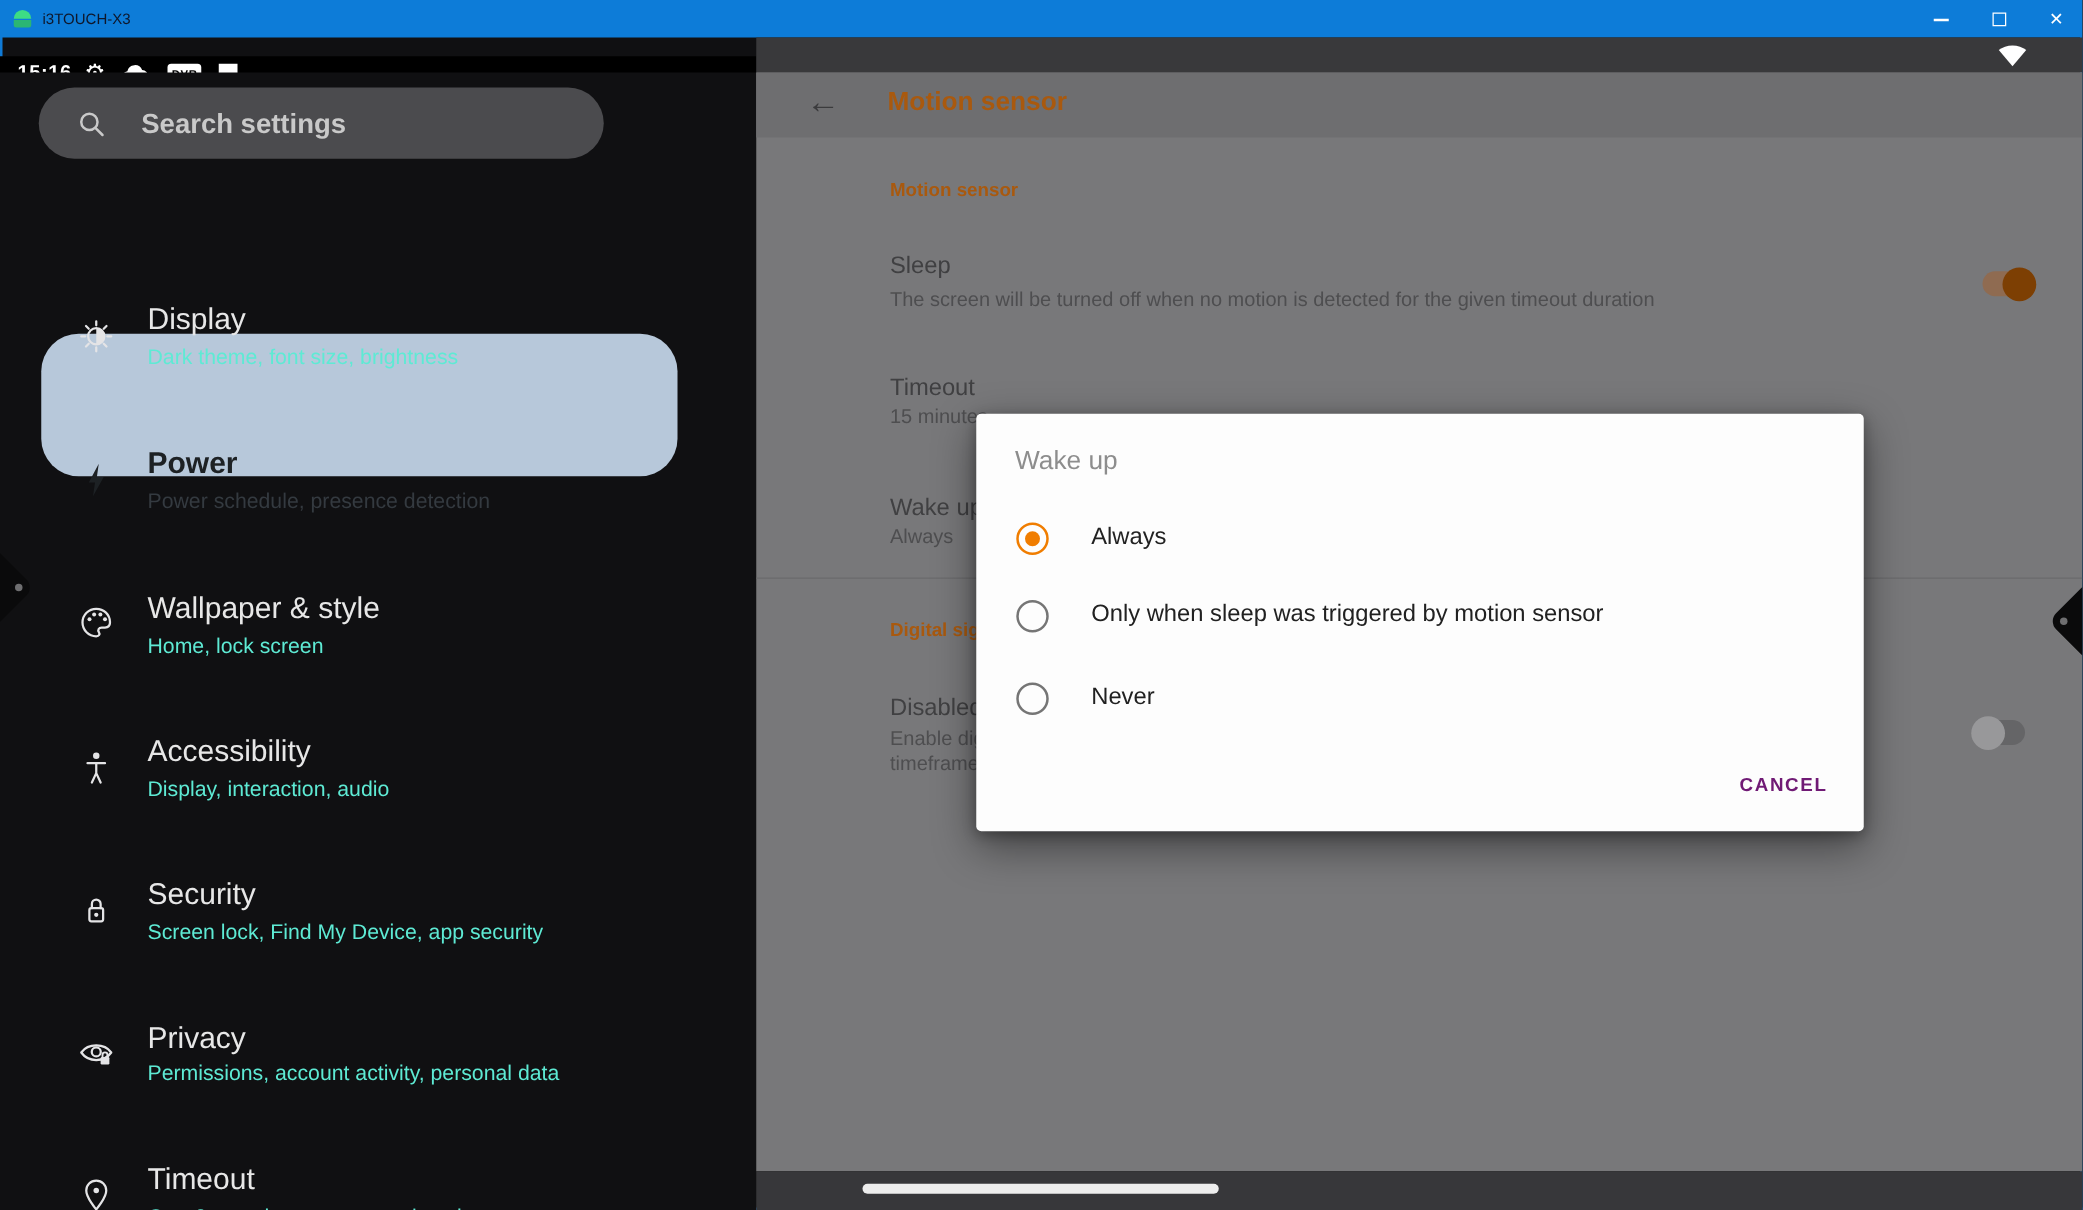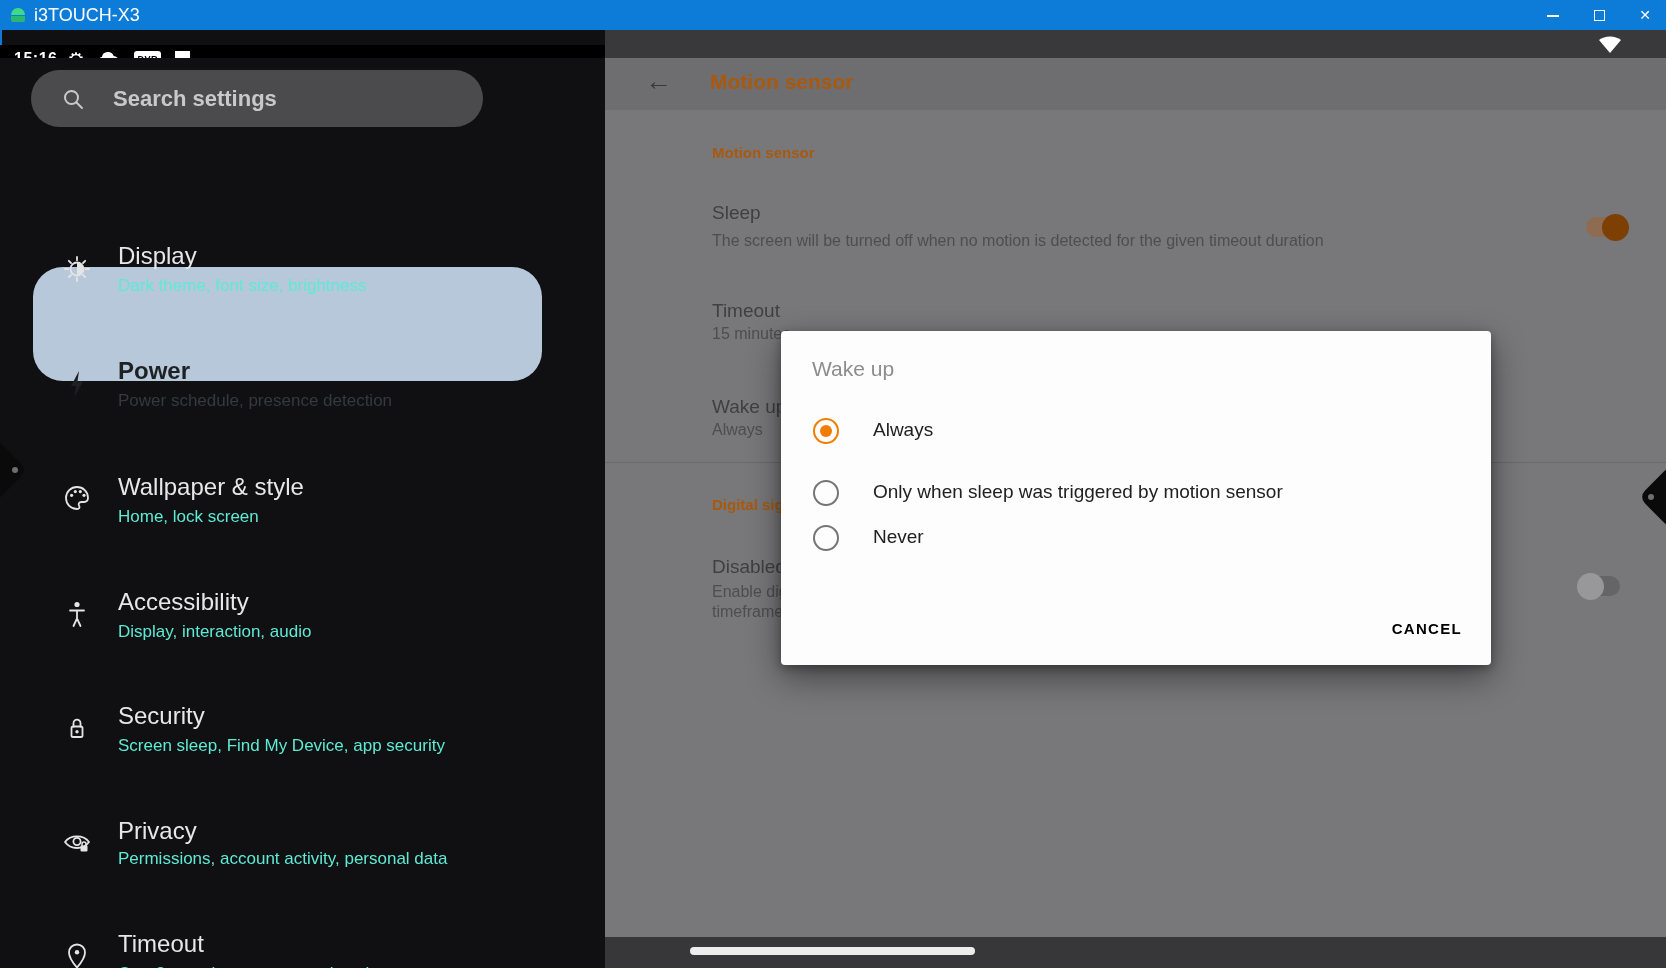--- a/index.html
+++ b/index.html
@@ -4,21 +4,21 @@
 <style>
   html,body{margin:0;padding:0;background:#222;}
   *{box-sizing:border-box;font-family:"Liberation Sans","DejaVu Sans",sans-serif;}
   .window{position:relative;width:1666px;height:968px;overflow:hidden;background:#101012;
           box-shadow:inset 2px 0 0 #0f7ad6, inset -2px 0 0 #0f7ad6, inset 0 -2px 0 #0f7ad6;}
   
   .titlebar{position:absolute;left:0;top:0;width:1666px;height:30px;background:#0d7cd8;display:flex;align-items:center;}
   .titlebar .appicon{margin-left:10px;width:16px;height:16px;position:relative;}
   .titlebar .appicon .head{position:absolute;left:1px;top:1px;width:14px;height:7px;border-radius:7px 7px 0 0;background:#3ddc84;}
   .titlebar .appicon .body{position:absolute;left:1px;top:9px;width:14px;height:6px;border-radius:0 0 2px 2px;background:#2bb673;}
-  .titlebar .apptitle{color:#ffffff;font-size:18px;margin-left:8px;}
+  .titlebar .apptitle{color:#0f172a;font-size:12px;margin-left:8px;}
   .wbtns{position:absolute;right:14px;top:0;height:30px;display:flex;align-items:center;gap:32px;}
   .wbtn{width:14px;height:14px;position:relative;cursor:pointer;}
   .wbtn.min:after{content:"";position:absolute;left:1px;top:7px;width:12px;height:1.5px;background:#fff;}
   .wbtn.max:after{content:"";position:absolute;left:2px;top:2px;width:9px;height:9px;border:1.2px solid #fff;}
   .wbtn.close{color:#fff;font-size:14px;line-height:14px;text-align:center;}
   
   .statusbar-left{position:absolute;left:0;top:30px;width:605px;height:28px;background:#000;display:flex;align-items:center;color:#fff;margin-top:15px;}
   .sb-time{font-size:16px;font-weight:bold;margin-left:14px;letter-spacing:.5px;}
   .sb-gear{font-size:19px;margin-left:10px;line-height:1;}
   .sb-cloud{margin-left:12px;}
@@ -58,21 +58,21 @@
   .navpill{position:absolute;left:85px;top:10px;width:285px;height:8px;border-radius:4px;background:#ededed;cursor:pointer;}
   
   .dialog{position:absolute;left:781px;top:331px;width:710px;height:334px;background:#fdfdfd;border-radius:4px;
           box-shadow:0 12px 34px rgba(0,0,0,.45),0 3px 10px rgba(0,0,0,.3);}
   .dtitle{position:absolute;left:31px;top:26px;color:#8d8d8d;font-size:21px;}
   .opt{position:absolute;left:0;width:710px;height:52px;cursor:pointer;}
   .radio{position:absolute;left:32px;top:50%;margin-top:-13px;width:26px;height:26px;border-radius:50%;border:2.5px solid #757575;}
   .opt .radio.sel{border-color:#f07d00;}
   .radio.sel:after{content:"";position:absolute;left:4.5px;top:4.5px;width:12px;height:12px;border-radius:50%;background:#f07d00;}
   .olabel{position:absolute;left:92px;top:50%;margin-top:-12px;color:#212121;font-size:19px;white-space:nowrap;}
-  .cancel{position:absolute;right:29px;bottom:28px;color:#000000;font-size:15px;font-weight:bold;letter-spacing:1.3px;cursor:pointer;}
+  .cancel{position:absolute;right:29px;bottom:28px;color:#701a75;font-size:15px;font-weight:bold;letter-spacing:1.3px;cursor:pointer;}
   
   .handle{position:absolute;width:46px;height:46px;background:#0a0a0b;border-radius:9px;transform:rotate(45deg);}
   .hdot{position:absolute;width:6px;height:6px;border-radius:50%;background:#6e6e70;}
 </style>
 </head>
 <body>
 
 <div class="window">
 
   <div class="titlebar">
@@ -155,21 +155,21 @@
       <div class="s" style="top:66px;">Display, interaction, audio</div>
     </div>
 
     <div class="srow" style="top:612px;">
       <svg class="icn oicn" style="top:43px;" width="30" height="30" viewBox="0 0 30 30">
         <rect x="9.5" y="13.5" width="11" height="10.5" rx="1.6"></rect>
         <path d="M11.5 13.5 V10.2 a3.5 3.5 0 0 1 7 0 V13.5"></path>
         <circle cx="15" cy="18.8" r="1.7" fill="#e4e4e6" stroke="none"></circle>
       </svg>
       <div class="t" style="top:32px;">Security</div>
-      <div class="s" style="top:66px;">Screen sleep, Find My Device, app security</div>
+      <div class="s" style="top:66px;">Screen lock, Find My Device, app security</div>
     </div>
 
     <div class="srow" style="top:727px;">
       <svg class="icn oicn" style="top:45px;" width="30" height="30" viewBox="0 0 30 30">
         <path d="M3 12 C8.5 4.5 21.5 4.5 27 12 C24.5 15.5 20.5 18 15 18 C9.5 18 5.5 15.5 3 12 z"></path>
         <circle cx="15" cy="11.5" r="3.6"></circle>
         <rect x="18.5" y="15.5" width="7" height="6" rx="1" fill="#e4e4e6" stroke="none"></rect>
         <path d="M20 15.5 v-1.6 a2 2 0 0 1 4 0 v1.6" style="stroke-width:1.5;"></path>
       </svg>
       <div class="t" style="top:32px;">Privacy</div>
@@ -226,21 +226,21 @@
     <div class="dtitle">Wake up</div>
 
     <div class="opt" style="top:74px;">
       <div class="radio sel"></div>
       <div class="olabel">Always</div>
     </div>
     <div class="opt" style="top:136px;">
       <div class="radio"></div>
       <div class="olabel">Only when sleep was triggered by motion sensor</div>
     </div>
-    <div class="opt" style="top:181px;">
+    <div class="opt" style="top:202px;">
       <div class="radio"></div>
       <div class="olabel">Never</div>
     </div>
 
     <div class="cancel">CANCEL</div>
   </div>
 
   <div class="handle" style="left:-28px;top:447px;"></div>
   <div class="hdot" style="left:12px;top:467px;"></div>
   <div class="handle" style="right:-28px;top:474px;"></div>

